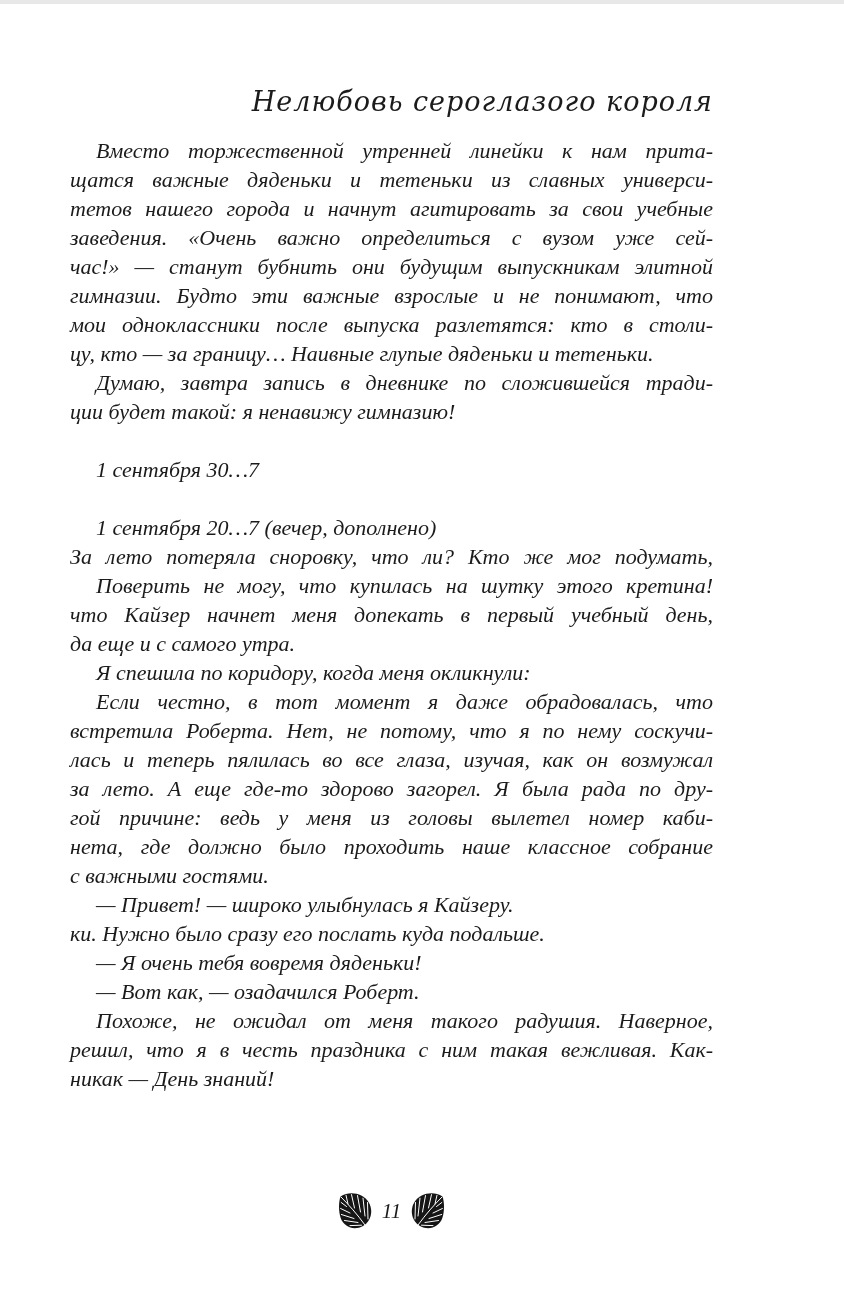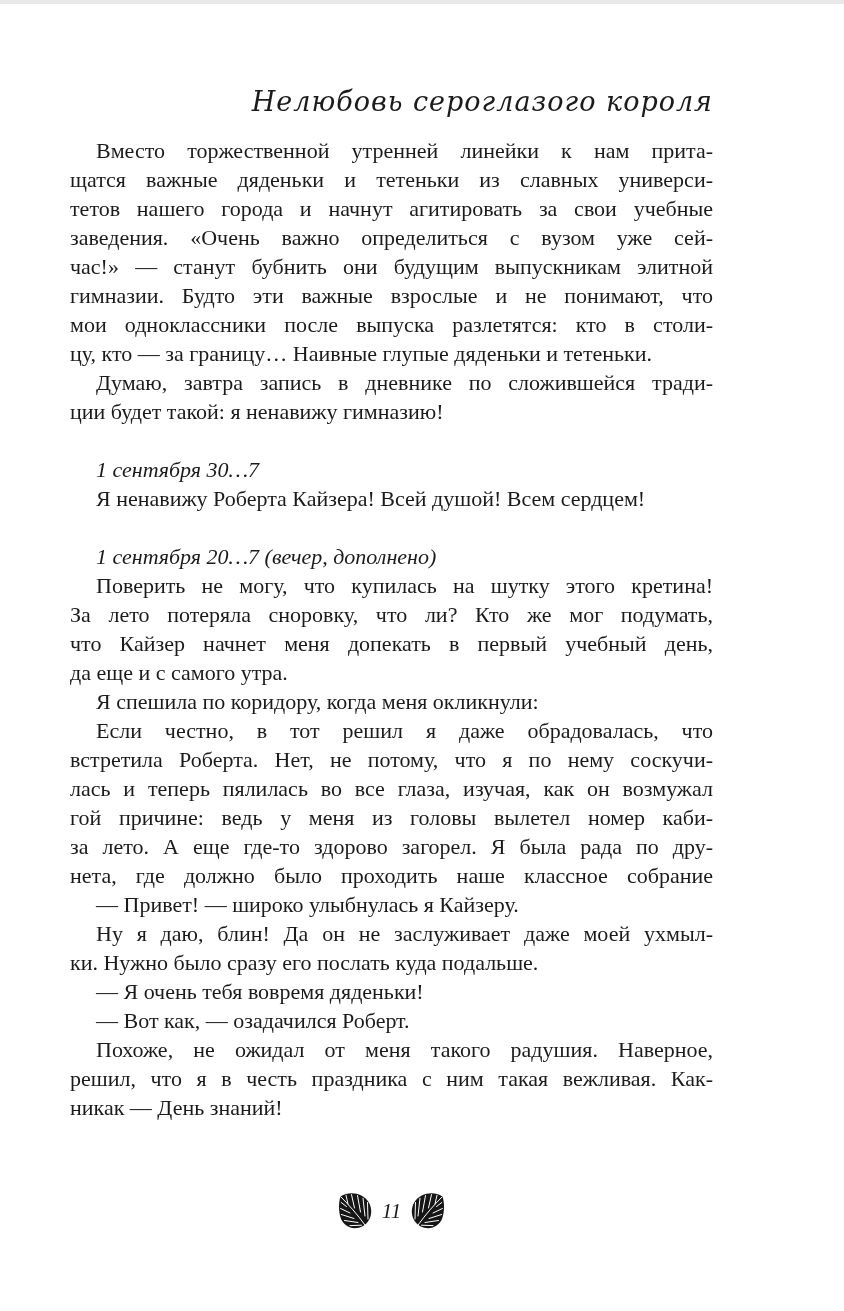--- a/index.html
+++ b/index.html
@@ -24,21 +24,21 @@
     white-space: nowrap;
   }
   .body-text {
     position: absolute;
     left: 70px;
     top: 132px;
     width: 643px;
     font-size: 22px;
     line-height: 29px;
   }
-  .para { margin: 0; }
+  .para { margin: 0; font-style: italic; }
   .para.spacer { margin-top: 29px; }
   .para.italic { font-style: italic; }
   .line {
     text-align: justify;
     text-align-last: justify;
     text-justify: inter-word;
     white-space: normal;
   }
   .line.last { text-align-last: left; }
   .line.indent { text-indent: 26px; }
@@ -79,48 +79,45 @@
         <div class="line">мои одноклассники после выпуска разлетятся: кто в столи-</div>
         <div class="line last">цу, кто — за границу… Наивные глупые дяденьки и тетеньки.</div>
       </div>
       <div class="para">
         <div class="line indent">Думаю, завтра запись в дневнике по сложившейся тради-</div>
         <div class="line last">ции будет такой: я ненавижу гимназию!</div>
       </div>
       <div class="para italic spacer">
         <div class="line last indent">1 сентября 30…7</div>
       </div>
-      <div class="para">
-        <div class="line last indent">Я ненавижу Роберта Кайзера! Всей душой! Всем сердцем!</div>
-      </div>
       <div class="para italic spacer">
         <div class="line last indent">1 сентября 20…7 (вечер, дополнено)</div>
       </div>
       <div class="para">
+        <div class="line">За лето потеряла сноровку, что ли? Кто же мог подумать,</div>
         <div class="line indent">Поверить не могу, что купилась на шутку этого кретина!</div>
-        <div class="line">За лето потеряла сноровку, что ли? Кто же мог подумать,</div>
         <div class="line">что Кайзер начнет меня допекать в первый учебный день,</div>
         <div class="line last">да еще и с самого утра.</div>
       </div>
       <div class="para">
         <div class="line last indent">Я спешила по коридору, когда меня окликнули:</div>
       </div>
       <div class="para">
-        <div class="line indent">Если честно, в тот решил я даже обрадовалась, что</div>
+        <div class="line indent">Если честно, в тот момент я даже обрадовалась, что</div>
         <div class="line">встретила Роберта. Нет, не потому, что я по нему соскучи-</div>
         <div class="line">лась и теперь пялилась во все глаза, изучая, как он возмужал</div>
+        <div class="line">за лето. А еще где-то здорово загорел. Я была рада по дру-</div>
         <div class="line">гой причине: ведь у меня из головы вылетел номер каби-</div>
-        <div class="line">за лето. А еще где-то здорово загорел. Я была рада по дру-</div>
         <div class="line">нета, где должно было проходить наше классное собрание</div>
+        <div class="line last">с важными гостями.</div>
       </div>
       <div class="para">
         <div class="line last indent">— Привет! — широко улыбнулась я Кайзеру.</div>
       </div>
       <div class="para">
-        <div class="line indent">Ну я даю, блин! Да он не заслуживает даже моей ухмыл-</div>
         <div class="line last">ки. Нужно было сразу его послать куда подальше.</div>
       </div>
       <div class="para">
         <div class="line last indent">— Я очень тебя вовремя дяденьки!</div>
       </div>
       <div class="para">
         <div class="line last indent">— Вот как, — озадачился Роберт.</div>
       </div>
       <div class="para">
         <div class="line indent">Похоже, не ожидал от меня такого радушия. Наверное,</div>

